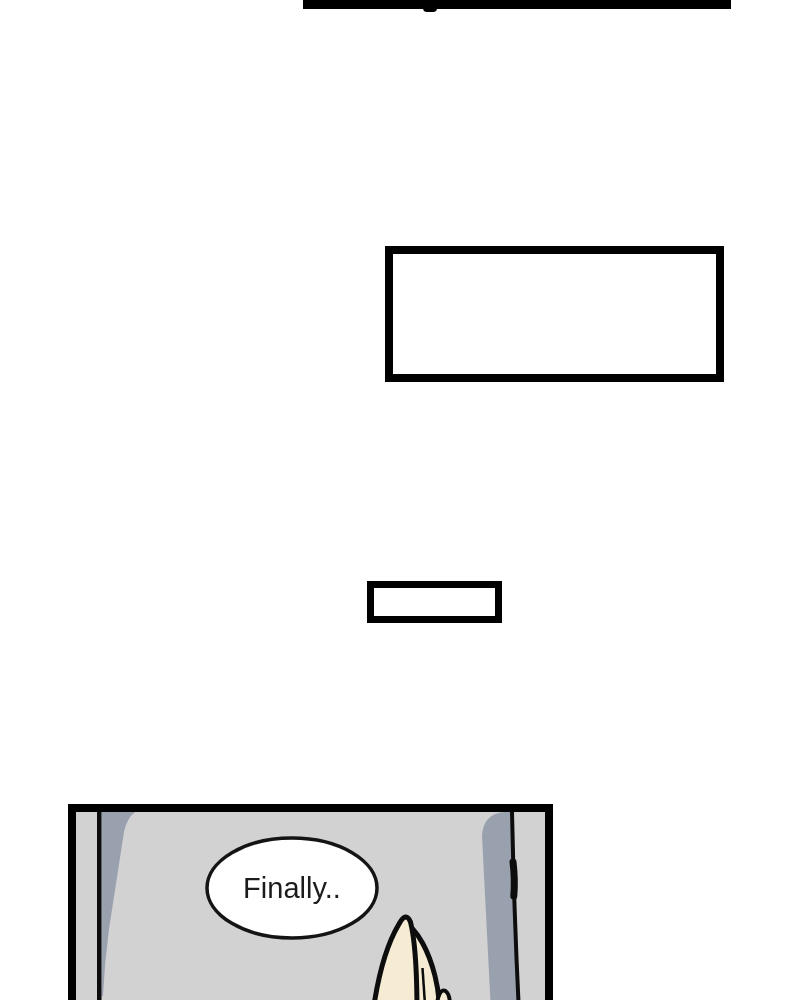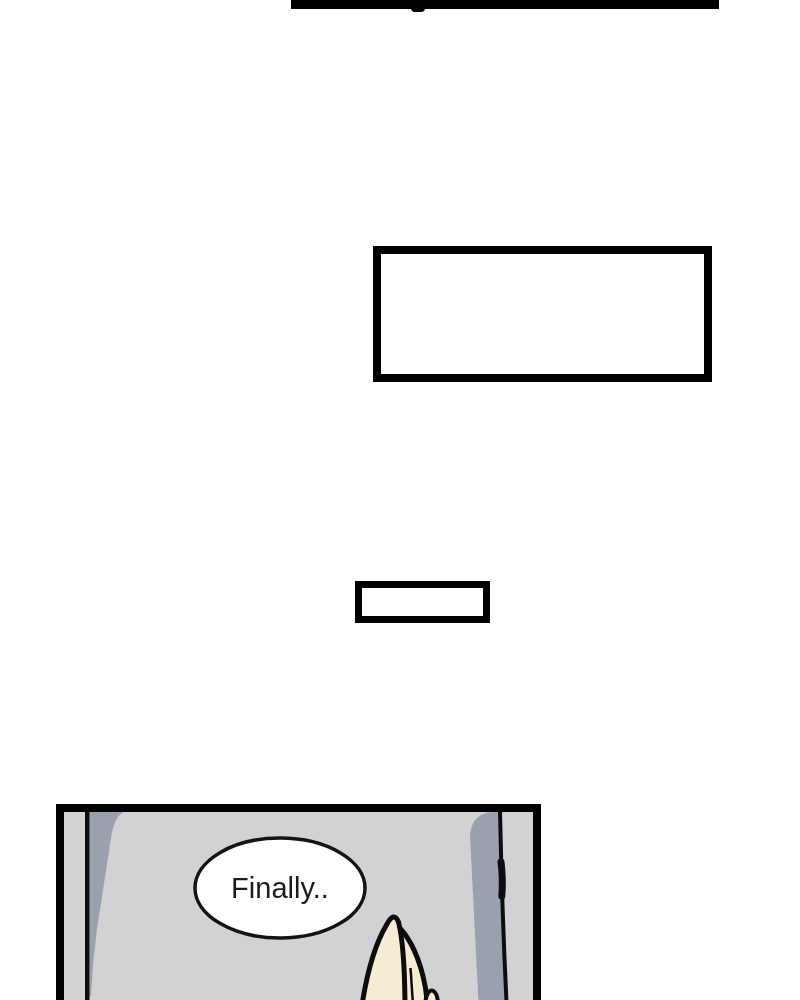--- a/index.html
+++ b/index.html
@@ -1,19 +1,19 @@
 <!DOCTYPE html>
 <html><head>
 <meta charset="utf-8">
 <style>
   * { margin: 0; padding: 0; box-sizing: border-box; }
   html, body { width: 800px; height: 1000px; overflow: hidden; background: #ffffff; }
   body { position: relative; font-family: "Liberation Sans", sans-serif; }
 
-  .stage { position: absolute; left: 0; top: 0; width: 719px; height: 1000px; overflow: hidden; }
+  .stage { position: absolute; left: 12px; top: 0; width: 719px; height: 1000px; overflow: hidden; }
 
   
   .top-edge { position: absolute; left: 291px; top: 0; width: 434px; height: 9px; background: #000; }
   .top-edge-notch { position: absolute; left: 120px; top: 8px; width: 14px; height: 4px;
                     background: #000; border-radius: 0 0 5px 5px; }
 
   
   .panel-large { position: absolute; left: 373px; top: 246px; width: 339px; height: 136px;
                  border: 8px solid #000; background: #fff; }
   .panel-small { position: absolute; left: 355px; top: 581px; width: 135px; height: 42px;

